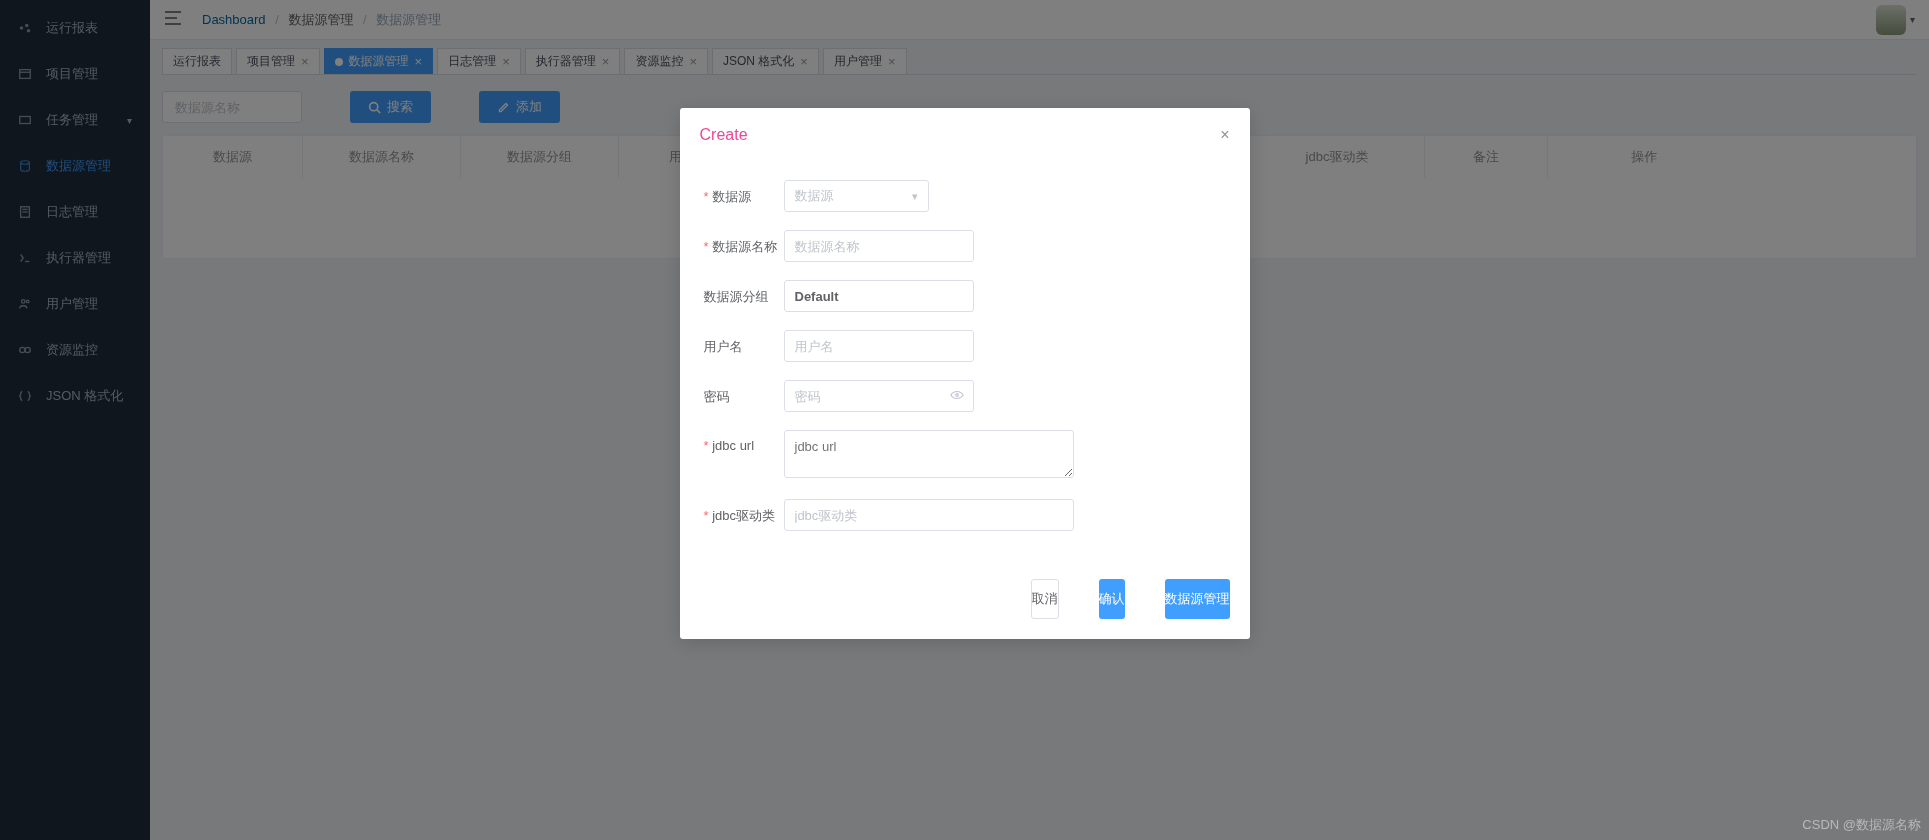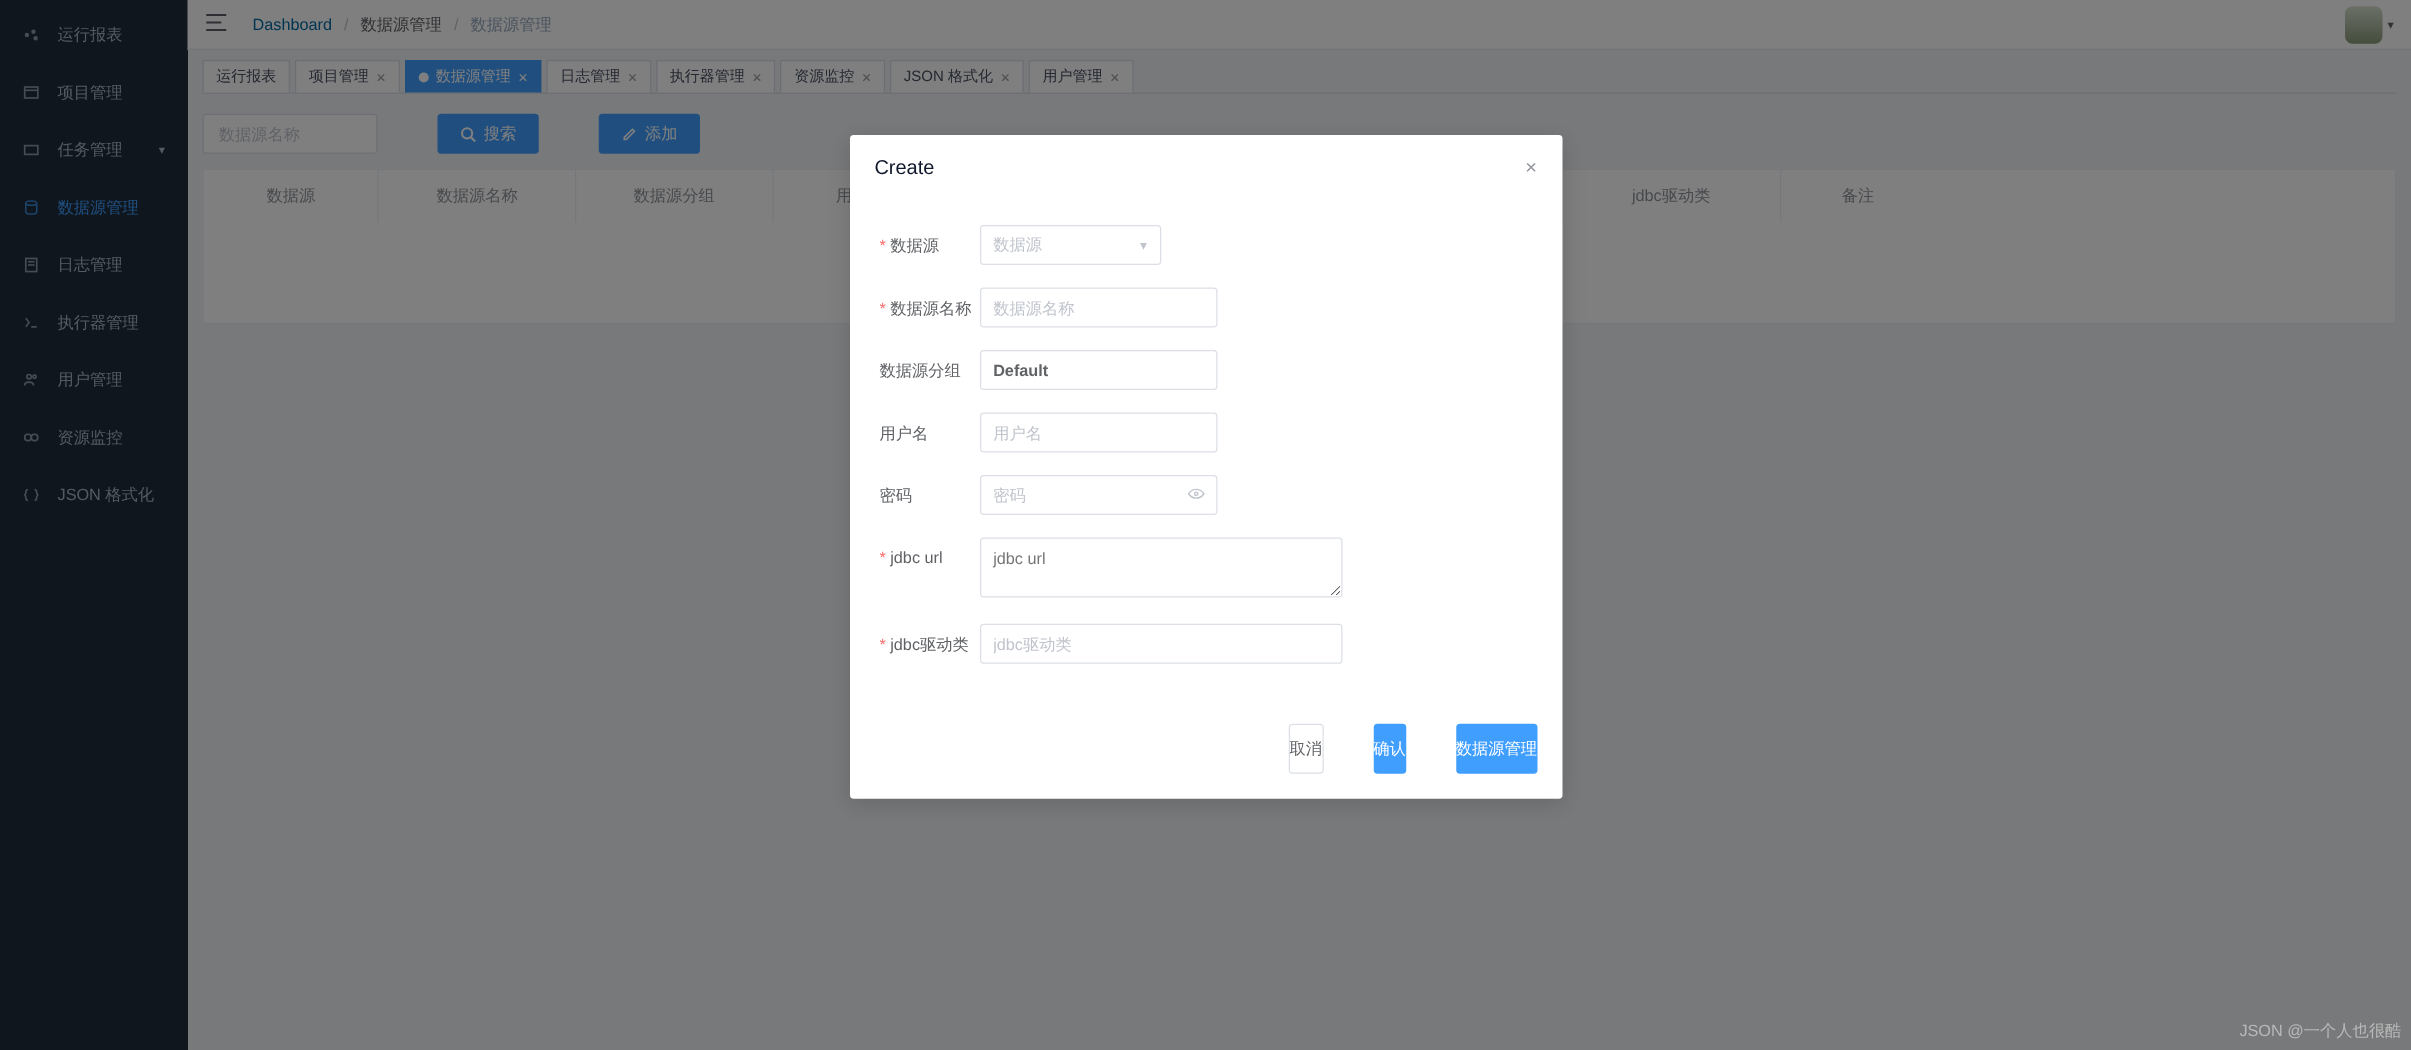--- a/index.html
+++ b/index.html
@@ -46,21 +46,21 @@
     .th { padding: 12px 8px; text-align: center; font-size: 13px; color: #909399; font-weight: 500; border-right: 1px solid #ebeef5; }
     .th:last-child { border-right: none; }
     .tbody { min-height: 80px; background: #fff; }
 
     
     .overlay { position: fixed; inset: 0; background: rgba(0,0,0,0.5); }
 
     
     .modal { position: fixed; left: 50%; top: 108px; transform: translateX(-50%); width: 570px; background: #fff; border-radius: 3px; box-shadow: 0 4px 20px rgba(0,0,0,.15); }
     .modal-head { padding: 18px 20px 8px; display: flex; align-items: center; }
-    .modal-title { font-size: 16px; color: #0f172a; }
+    .modal-title { font-size: 16px; color: #ec4899; }
     .modal-close { margin-left: auto; color: #909399; font-size: 16px; cursor: pointer; }
     .modal-body { padding: 10px 24px 20px; }
     .frow { display: flex; align-items: flex-start; margin: 18px 0; }
     .flabel { width: 80px; text-align: left; font-size: 13px; color: #606266; padding-top: 8px; }
     .req::before { content: "* "; color: #f56c6c; }
     .fcontrol { flex: 0 0 auto; }
     .finput { height: 32px; border: 1px solid #dcdfe6; border-radius: 3px; padding: 0 10px; font-size: 13px; color: #606266; background: #fff; }
     .finput::placeholder { color: #c0c4cc; }
     .ftextarea { border: 1px solid #dcdfe6; border-radius: 3px; padding: 8px 10px; font-size: 13px; color: #606266; font-family: inherit; resize: vertical; }
     .select { display: flex; align-items: center; justify-content: space-between; height: 32px; border: 1px solid #dcdfe6; border-radius: 3px; padding: 0 10px; width: 145px; color: #c0c4cc; font-size: 13px; cursor: pointer; }
@@ -237,20 +237,21 @@
 
   <div class="table">
     <div class="thead">
       <div class="th" style="width:8%">数据源</div>
       <div class="th" style="width:9%">数据源名称</div>
       <div class="th" style="width:9%">数据源分组</div>
       <div class="th" style="width:8%">用户名</div>
       <div class="th" style="width:28%">jdbc url</div>
       <div class="th" style="width:10%">jdbc驱动类</div>
       <div class="th" style="width:7%">备注</div>
+      <div class="th" style="width:11%">操作</div>
     </div>
     <div class="tbody"></div>
   </div>
 </div>
 
 <div class="overlay"></div>
 
 <div class="modal">
   <div class="modal-head">
     <span class="modal-title">Create</span>
@@ -318,13 +319,13 @@
 
 
   </div>
   <div class="modal-foot">
     <button class="mbtn default">取消</button>
     <button class="mbtn primary">确认</button>
     <button class="mbtn primary">数据源管理</button>
   </div>
 </div>
 
-<div class="watermark">JSON @一个人也很酷</div>
+<div class="watermark">CSDN @数据源名称</div>
 
 </body></html>

